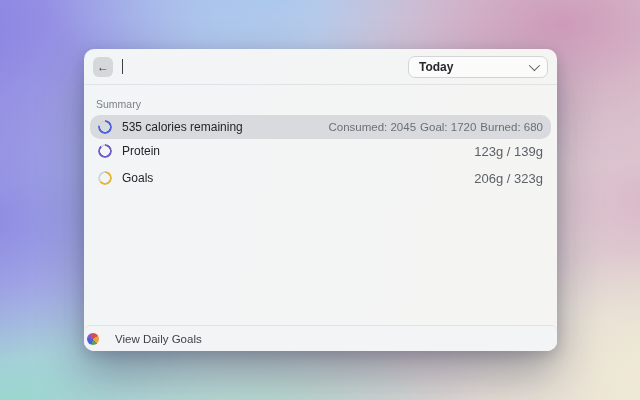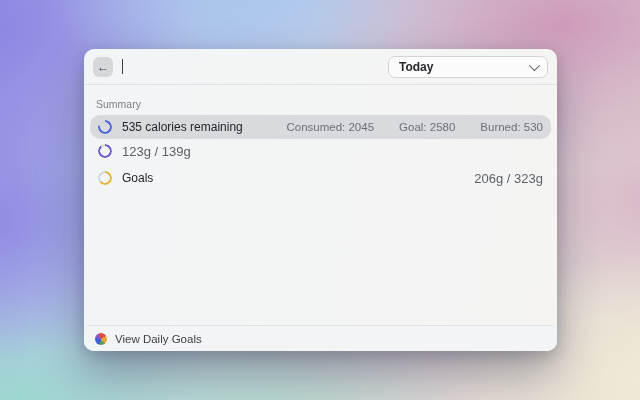--- a/index.html
+++ b/index.html
@@ -27,43 +27,43 @@
   .topbar{height:35px;display:flex;align-items:center;gap:9px;padding:0 9px;
     border-bottom:1px solid #e1e3e6;flex:0 0 auto;}
   .back-btn{width:20px;height:20px;border-radius:6px;background:#d5d7da;
     display:flex;align-items:center;justify-content:center;
     color:#3a3d42;font-size:12px;line-height:1;cursor:default;}
   .search-wrap{flex:1;display:flex;align-items:center;position:relative;height:100%;}
   .caret{width:1px;height:15px;background:#3b3e43;margin-right:1px;}
   .search-input{border:none;outline:none;background:transparent;flex:1;
     font-family:inherit;font-size:13.5px;color:#26282b;padding:0;}
   .search-input::placeholder{color:#9ba0a7;}
-  .dropdown{width:160px;height:22px;border-radius:7px;background:rgba(255,255,255,.6);
+  .dropdown{width:140px;height:22px;border-radius:7px;background:rgba(255,255,255,.6);
     border:1px solid #d2d4d8;display:flex;align-items:center;justify-content:space-between;
     padding:0 10px;box-sizing:border-box;}
   .dropdown-label{font-size:12px;font-weight:600;color:#26282c;}
   .chev{width:7px;height:7px;border-right:1.6px solid #5a5e64;border-bottom:1.6px solid #5a5e64;
     transform:rotate(45deg) translateY(-2px);}
   
   .list{flex:1;padding:6px 6px 0 6px;display:flex;flex-direction:column;}
   .section-header{font-size:10.5px;color:#7c8188;margin:7px 6px 5px 6px;}
   .row{height:24px;border-radius:7px;display:flex;align-items:center;gap:10px;
     padding:0 8px;flex:0 0 auto;}
   .row.selected{background:#d8dade;border-radius:10px;}
   .row.macro{margin-bottom:3px;}
   .ring{width:14px;height:14px;border-radius:50%;flex:0 0 auto;
     -webkit-mask:radial-gradient(circle at 50% 50%, transparent 4.6px, #000 5.1px);
     mask:radial-gradient(circle at 50% 50%, transparent 4.6px, #000 5.1px);}
   .row-title{font-size:12px;font-weight:500;color:#232629;flex:1;white-space:nowrap;}
-  .accessories{display:flex;gap:25px;}
+  .accessories{display:flex;gap:4px;}
   .accessory{font-size:11.5px;color:#6b7077;white-space:nowrap;}
   .macro-value{font-size:13px;color:#5c6168;white-space:nowrap;}
   
   .footer{flex:0 0 auto;height:25px;border-top:1px solid #e0e2e5;background:#f3f4f5;
-    display:flex;align-items:center;gap:8px;padding:0 11px;border-radius:6px;}
+    display:flex;align-items:center;gap:16px;padding:0 3px;border-radius:6px;}
   .app-icon{width:12px;height:12px;border-radius:50%;
     background:conic-gradient(#d94f46 0 16%, #e8a33d 16% 38%, #58a05c 38% 55%, #4063d8 55% 78%, #8a55c9 78% 92%, #d94f46 92%);}
   .footer-label{font-size:11.5px;color:#3e4247;}
 </style>
 </head>
 <body>
 
 <div class="window">
 
   <div class="topbar">
@@ -81,28 +81,29 @@
 
   <div class="list">
 
     <div class="section-header">Summary</div>
 
     <div class="row selected">
       <div class="ring" style="background: conic-gradient(rgb(74, 99, 218) 79%, rgb(210, 213, 218) 0deg);"></div>
       <span class="row-title">535 calories remaining</span>
       <span class="accessories">
         <span class="accessory">Consumed: 2045</span>
-        <span class="accessory">Goal: 2580</span>
-        <span class="accessory">Burned: 530</span>
+        <span class="accessory">Goal: 1720</span>
+        <span class="accessory">Burned: 680</span>
       </span>
     </div>
 
 
     <div class="row macro">
       <div class="ring" style="background: conic-gradient(rgb(106, 92, 205) 88.5%, rgb(210, 213, 218) 0deg);"></div>
+      <span class="row-title">Protein</span>
       <span class="macro-value">123g / 139g</span>
     </div>
 
     <div class="row macro">
       <div class="ring" style="background: conic-gradient(rgb(227, 181, 58) 64%, rgb(210, 213, 218) 0deg);"></div>
       <span class="row-title">Goals</span>
       <span class="macro-value">206g / 323g</span>
     </div>
 
 

